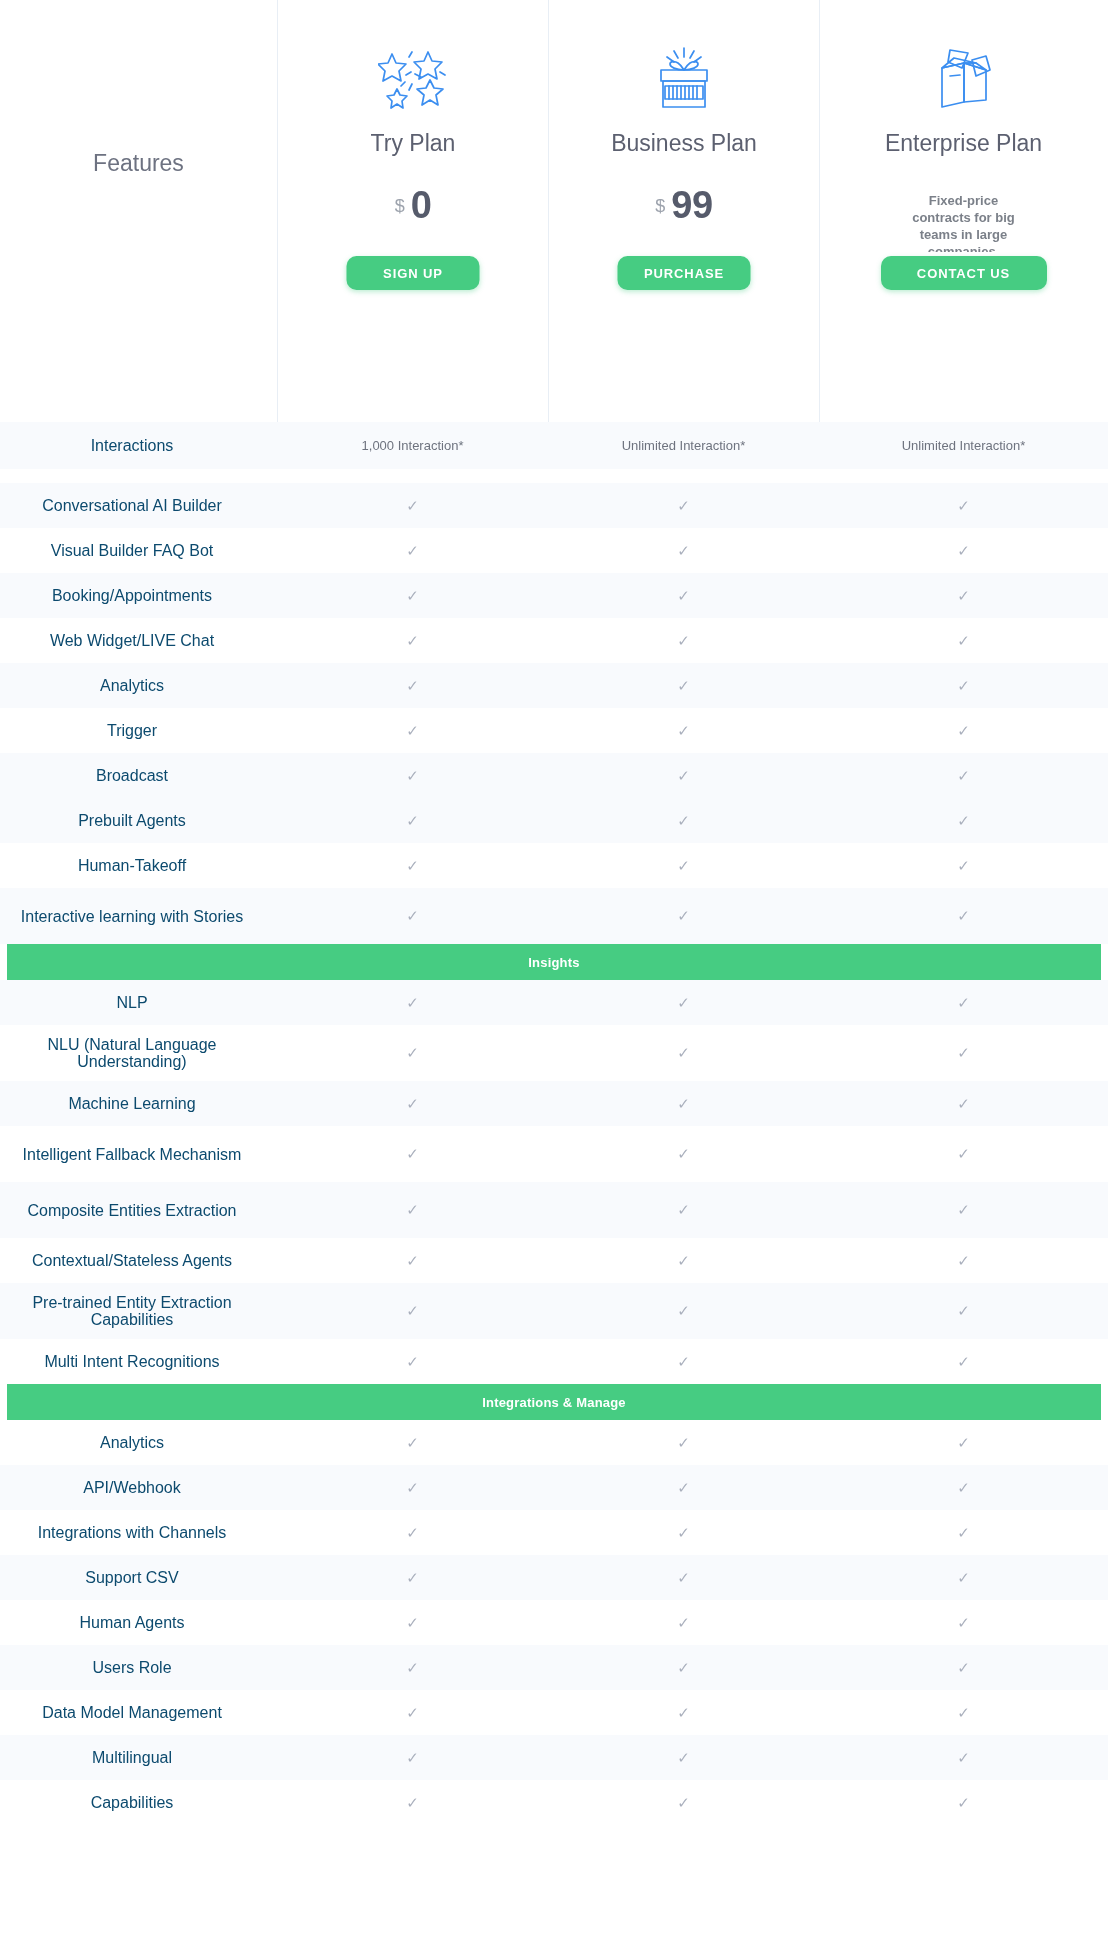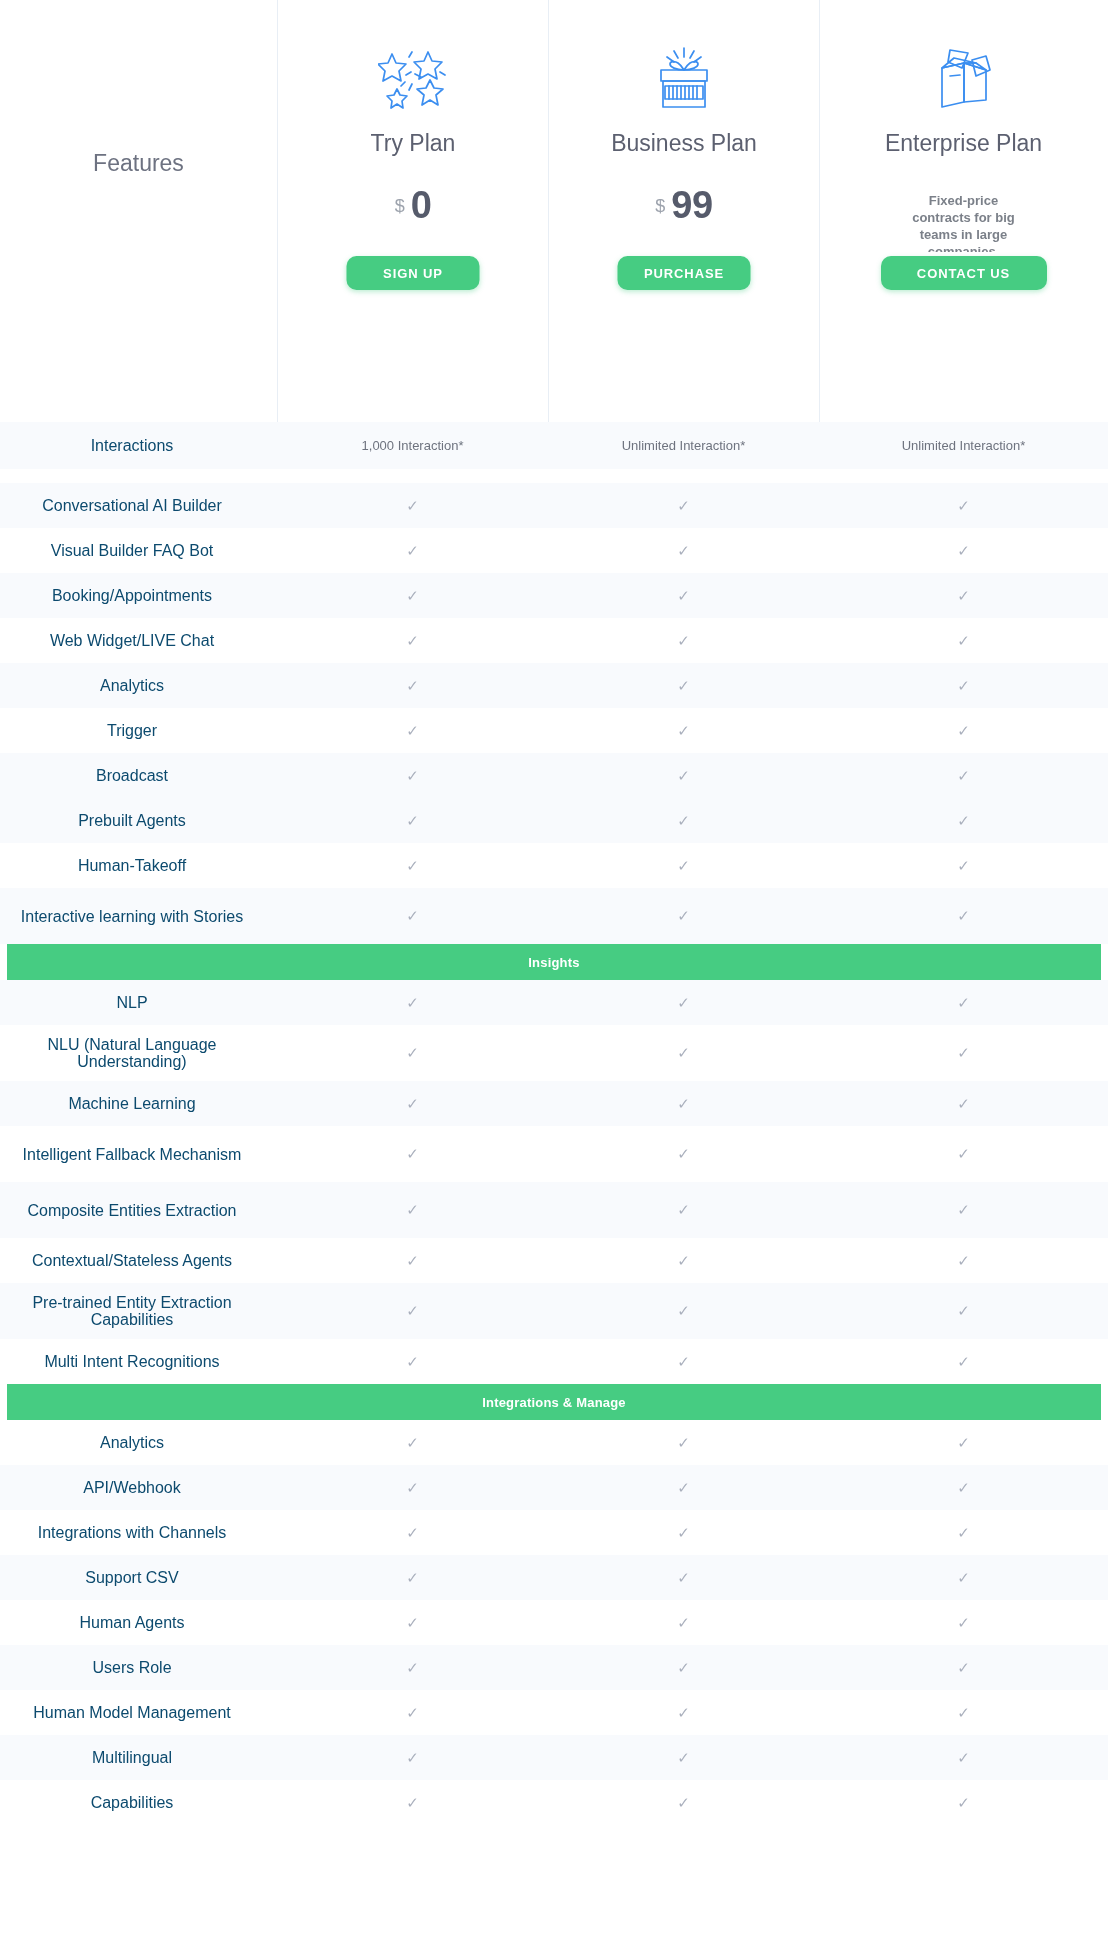--- a/index.html
+++ b/index.html
@@ -455,21 +455,21 @@
         <td class="value-cell"><span class="check">✓</span></td>
         <td class="value-cell"><span class="check">✓</span></td>
       </tr>
       <tr class="data-row alt">
         <td class="feature-name">Users Role</td>
         <td class="value-cell"><span class="check">✓</span></td>
         <td class="value-cell"><span class="check">✓</span></td>
         <td class="value-cell"><span class="check">✓</span></td>
       </tr>
       <tr class="data-row">
-        <td class="feature-name">Human Model Management</td>
+        <td class="feature-name">Data Model Management</td>
         <td class="value-cell"><span class="check">✓</span></td>
         <td class="value-cell"><span class="check">✓</span></td>
         <td class="value-cell"><span class="check">✓</span></td>
       </tr>
       <tr class="data-row alt">
         <td class="feature-name">Multilingual</td>
         <td class="value-cell"><span class="check">✓</span></td>
         <td class="value-cell"><span class="check">✓</span></td>
         <td class="value-cell"><span class="check">✓</span></td>
       </tr>

